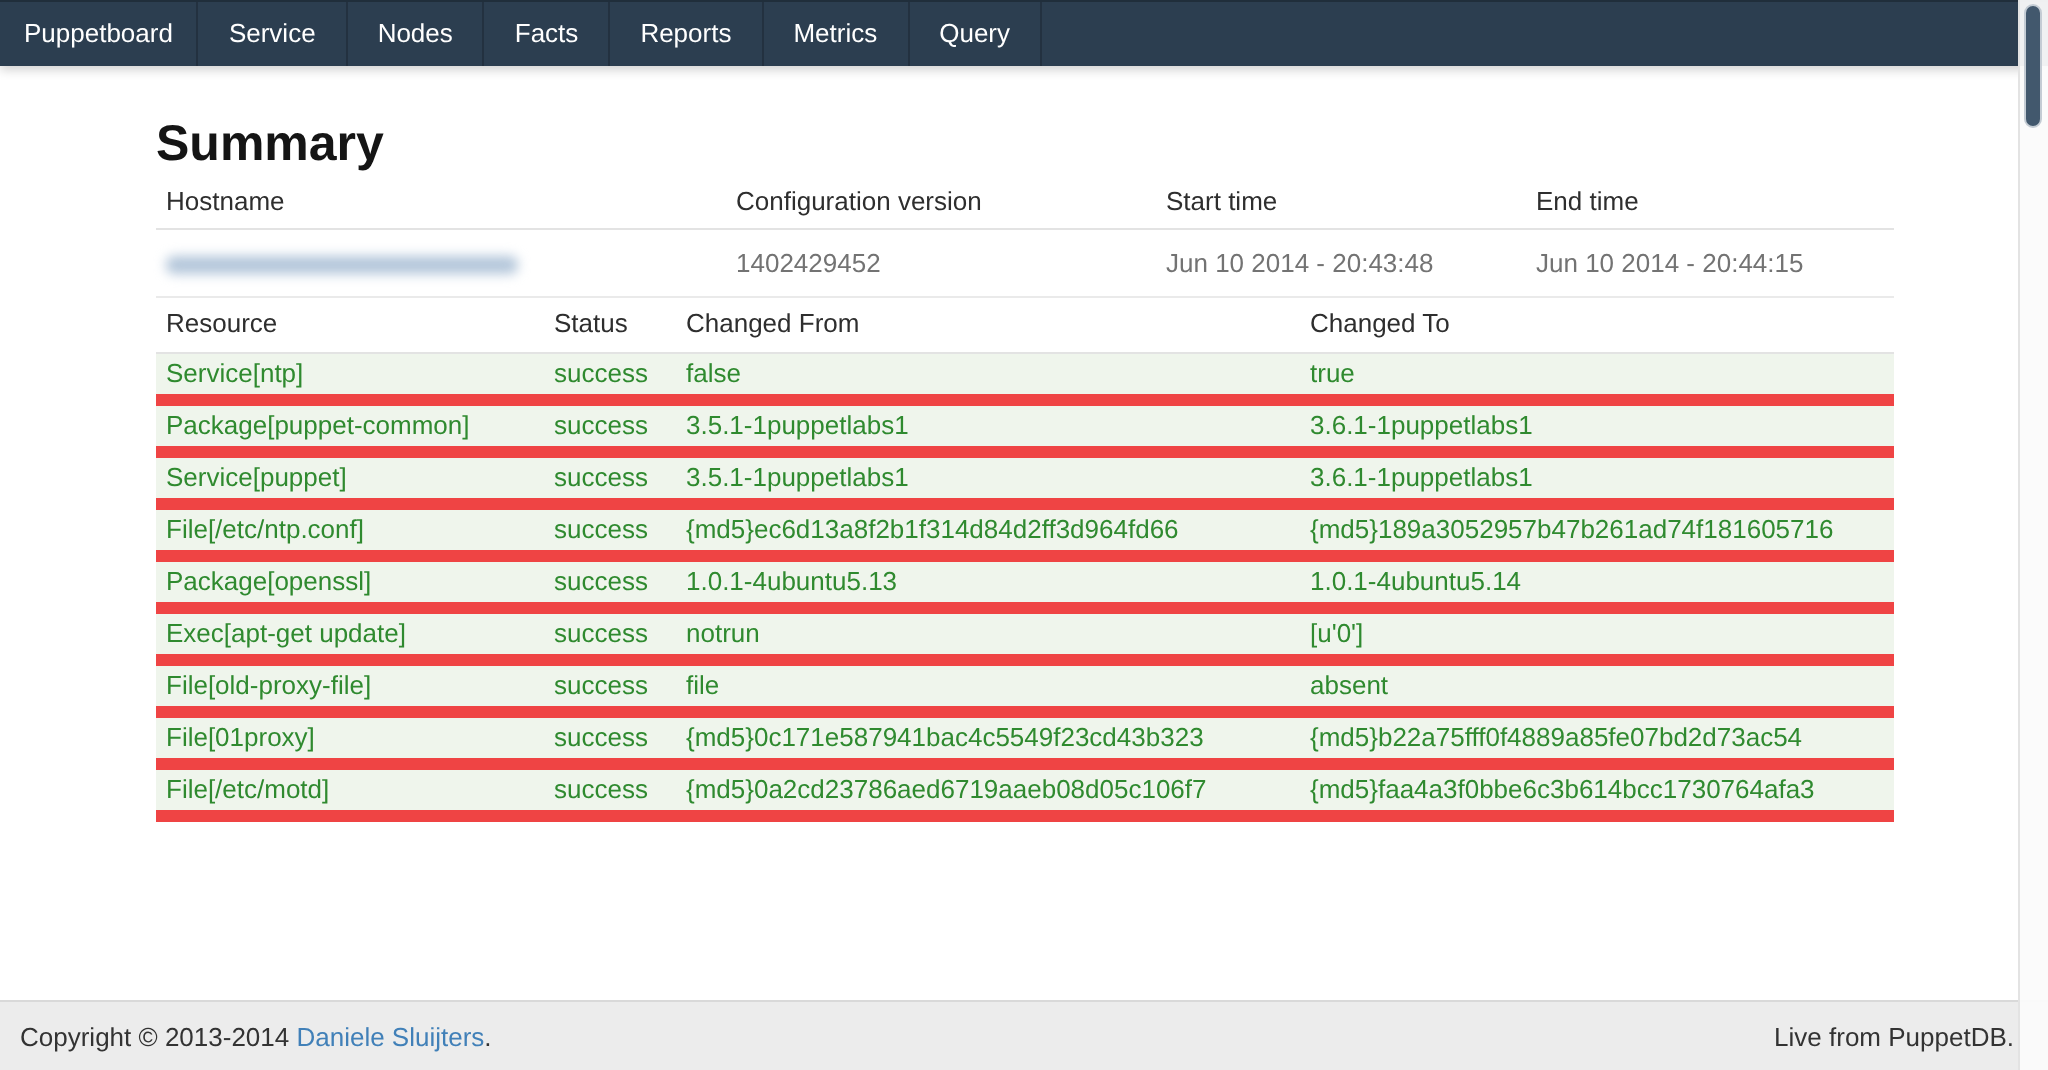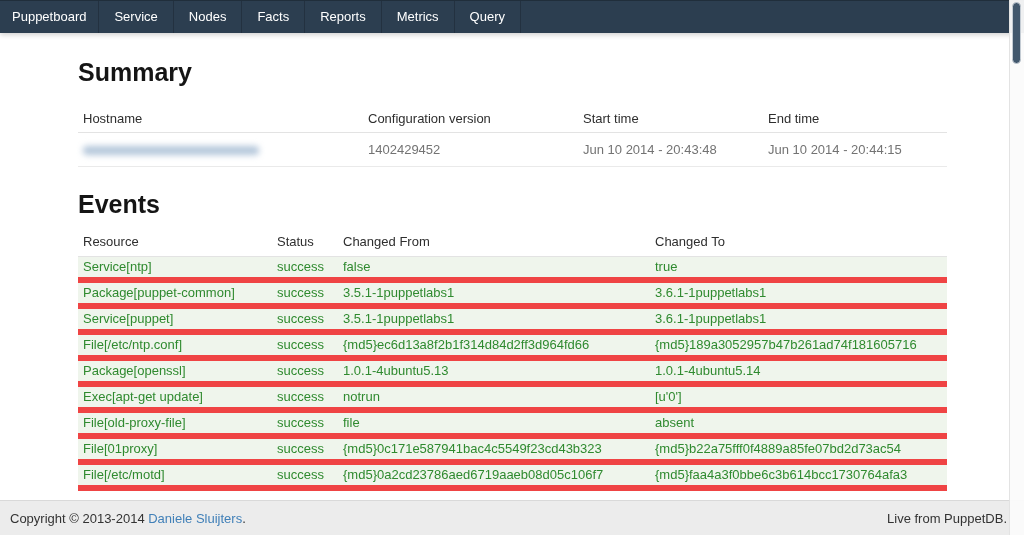--- a/index.html
+++ b/index.html
@@ -52,21 +52,21 @@
 
   
   .container { width: 869px; margin-left: 78px; }
   h2 {
     font-size: 25px;
     font-weight: 600;
     color: #151515;
     margin: 0;
     line-height: 30px;
   }
-  .summary-heading { padding-top: 24px; margin-bottom: 18px; }
+  .summary-heading { padding-top: 24px; }
   .events-heading  { margin-top: 22px; margin-bottom: 10px; }
 
   table {
     border-collapse: collapse;
     table-layout: fixed;
     width: 100%;
     font-size: 13px;
   }
   th {
     text-align: left;
@@ -161,21 +161,20 @@
         <td>
           <span class="blurred-hostname"></span>
         </td>
         <td>1402429452</td>
         <td>Jun 10 2014 - 20:43:48</td>
         <td>Jun 10 2014 - 20:44:15</td>
       </tr>
     </tbody>
   </table>
 
-  <h2 class="events-heading">Events</h2>
 
   <table class="events-table">
     <colgroup>
         <col style="width:194px">
         <col style="width:66px">
         <col style="width:312px">
         <col>
       </colgroup>
     <thead>
       <tr>

